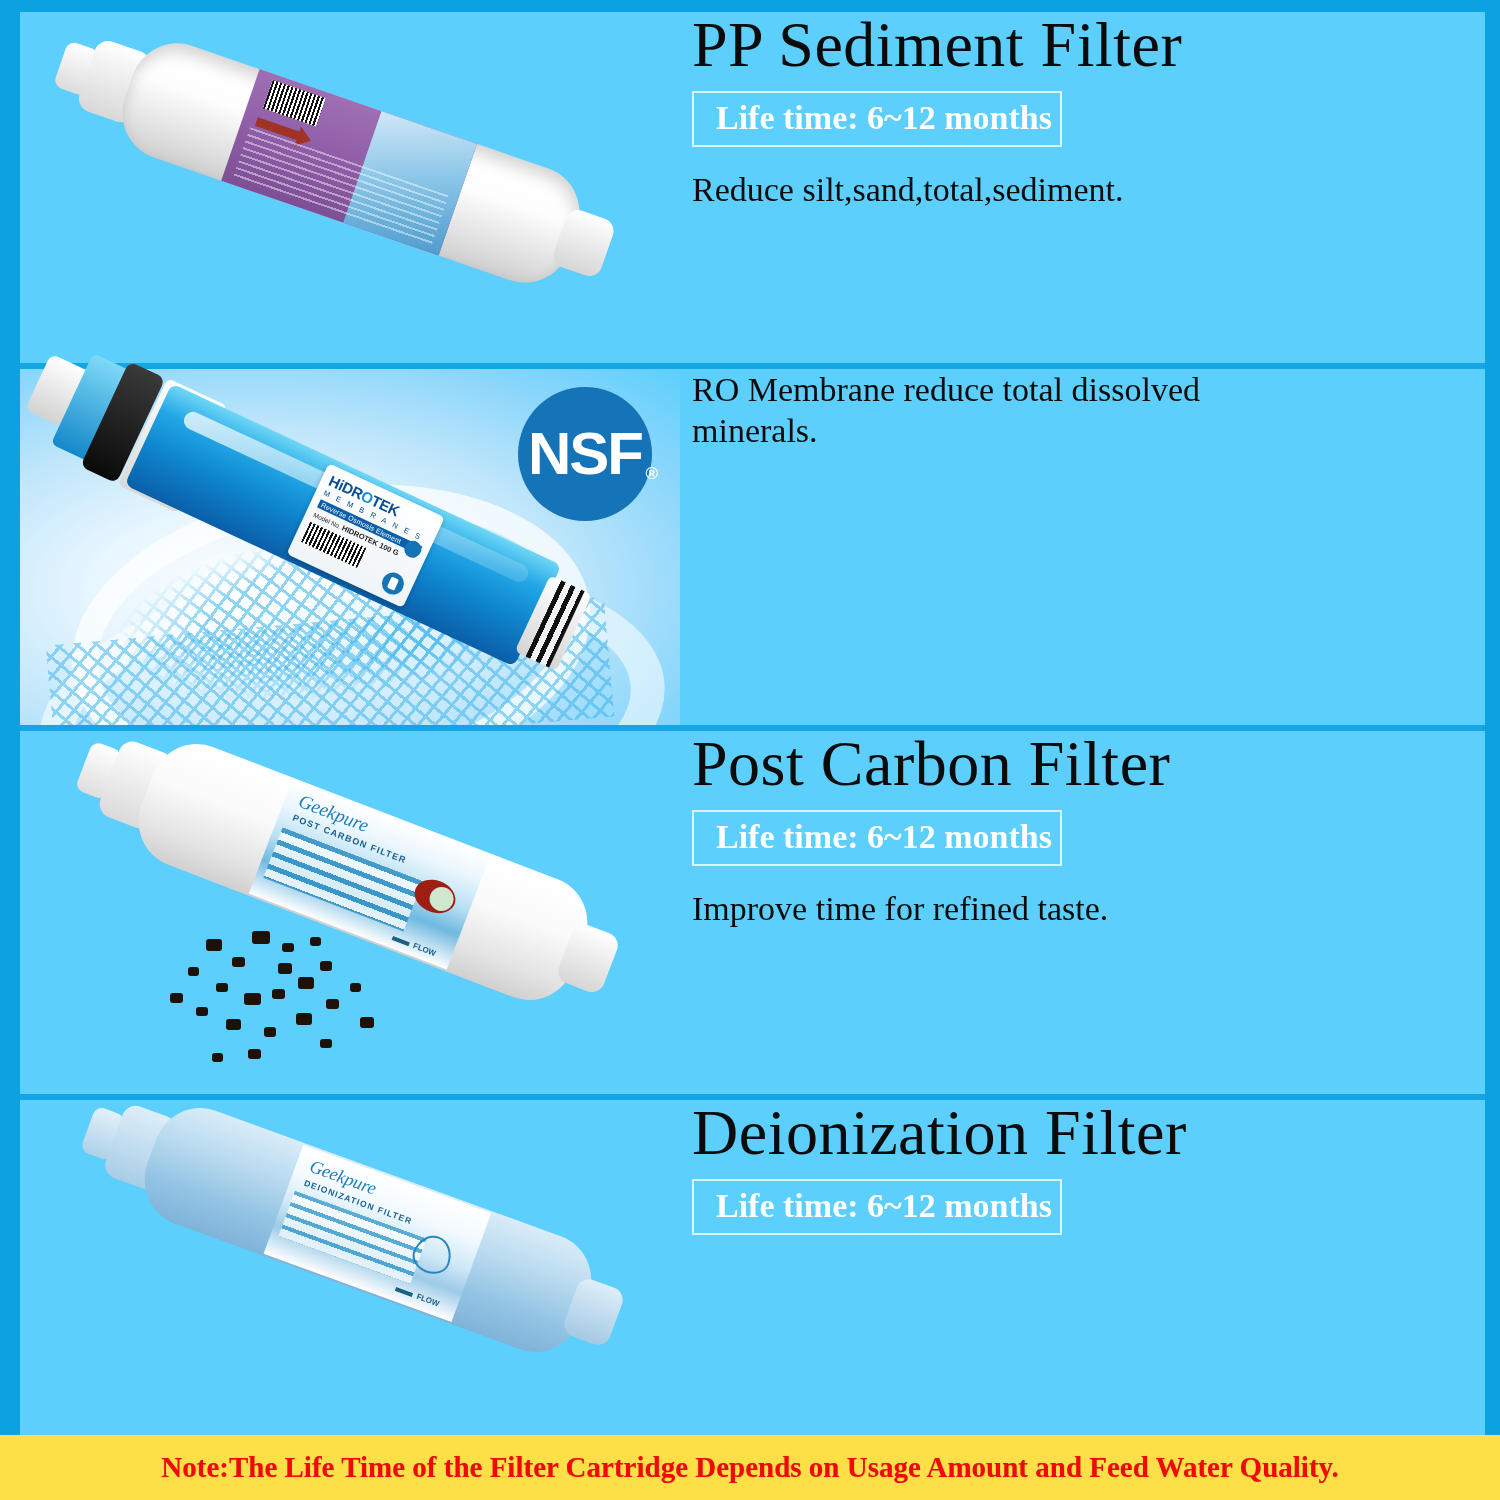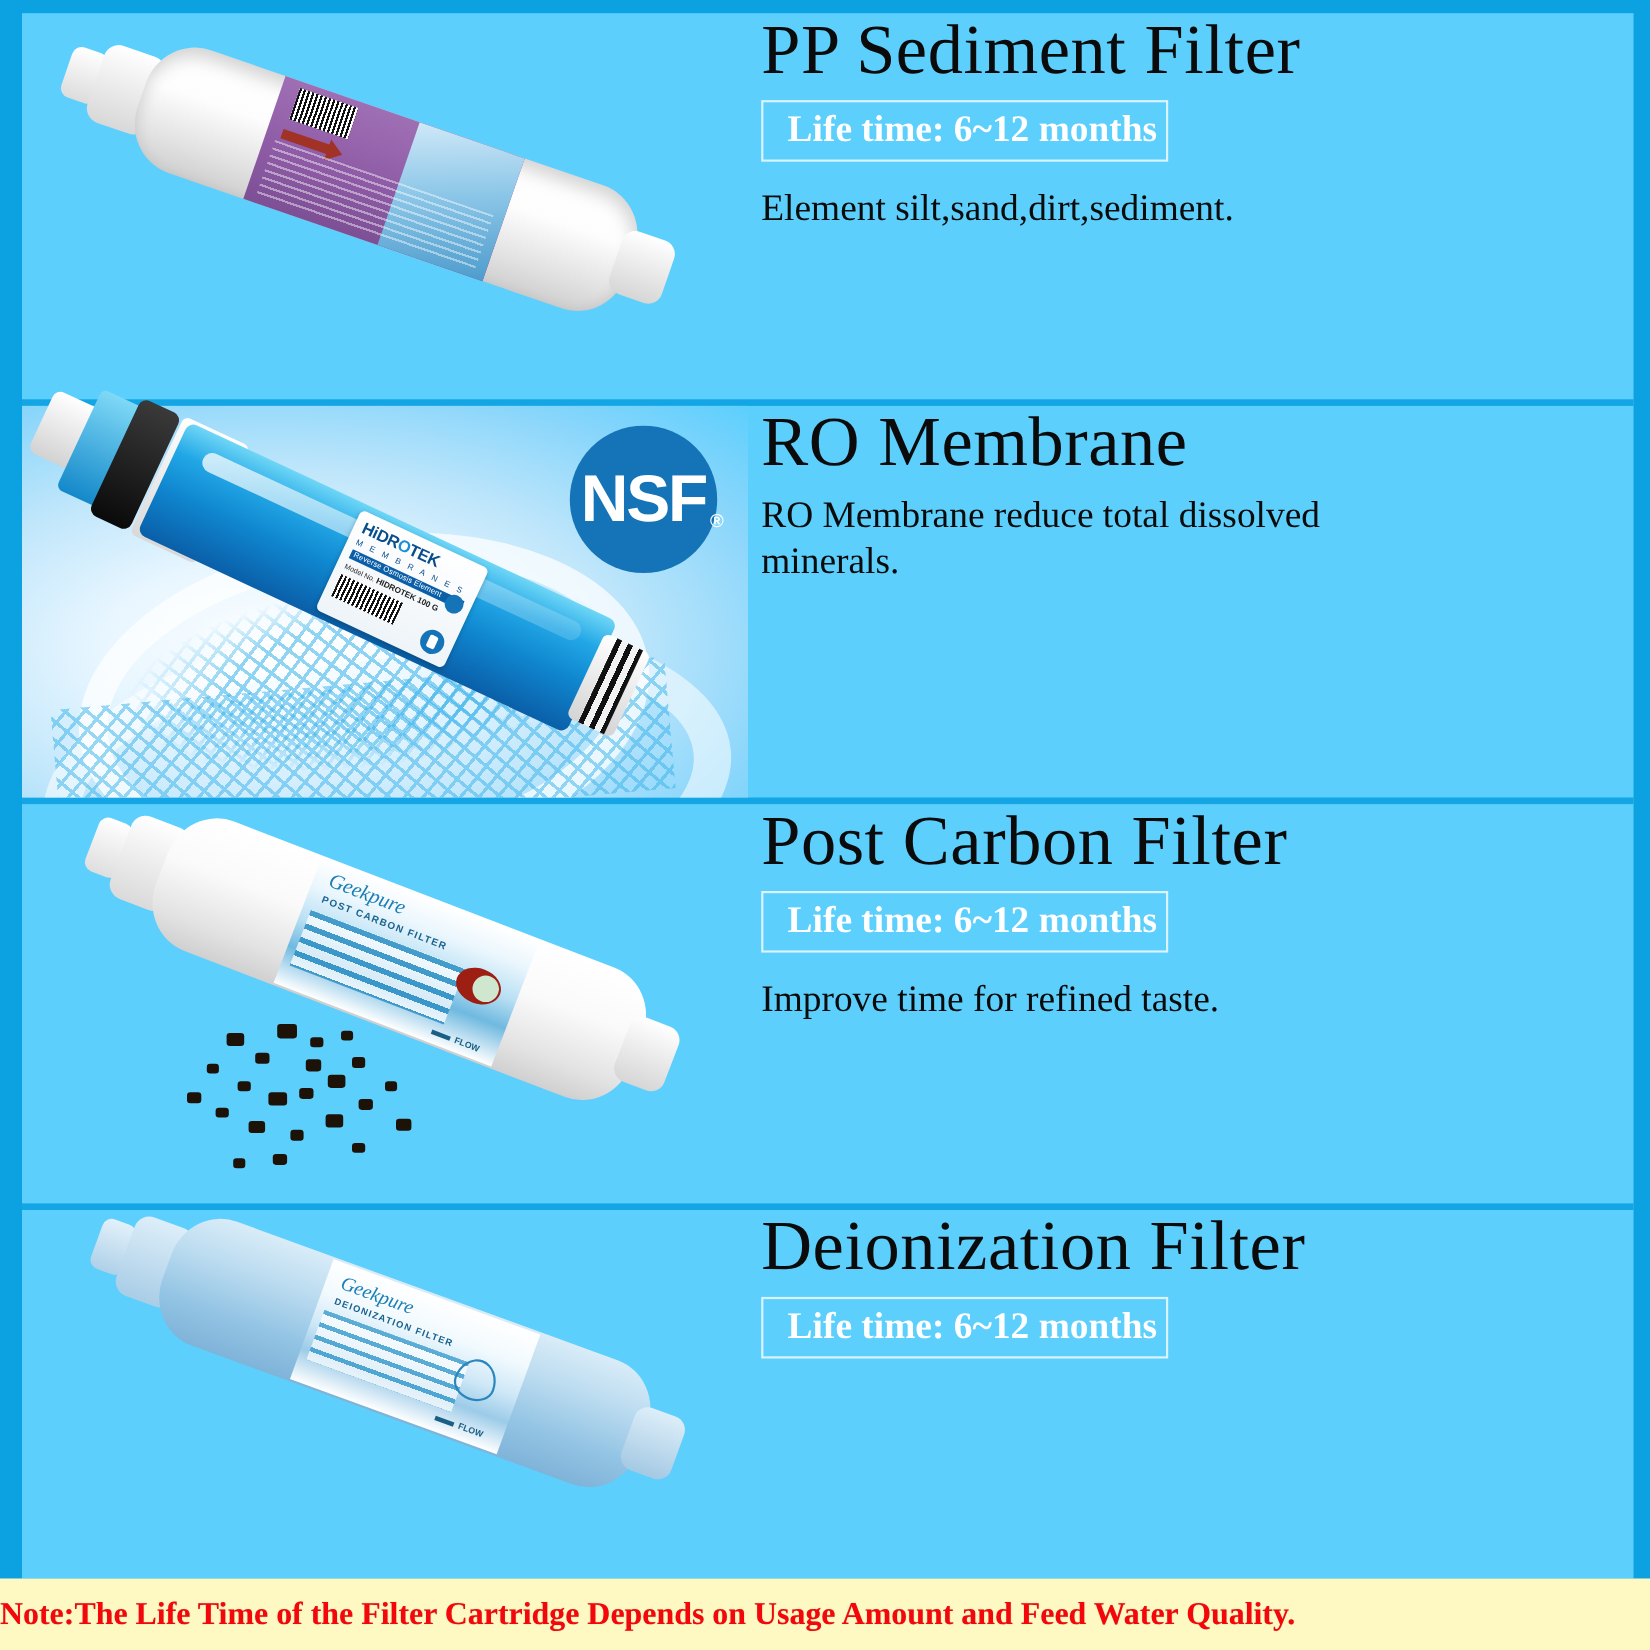--- a/index.html
+++ b/index.html
@@ -40,22 +40,22 @@
   }
   .lifebox span{
     color:#ffffff;font-weight:bold;font-size:34px;line-height:1;
     white-space:nowrap;
   }
   .desc{font-size:34px;line-height:1.22;color:#0b0b0b;max-width:640px;margin:0;}
 
   
   .note{
     position:absolute;left:0;bottom:0;width:1500px;height:65px;
-    display:flex;align-items:center;justify-content:flex-start;
-    background:#fef9c3;
+    display:flex;align-items:center;justify-content:center;
+    background:#fde047;
   }
   .note span{
     color:#F4060A;font-weight:bold;font-size:29px;white-space:nowrap;
     text-shadow:0 0 1px rgba(0,0,0,.25);
   }
 
   
   .nsf{
     position:absolute;right:28px;top:18px;width:134px;height:134px;
     border-radius:50%;background:#1574B8;
@@ -342,21 +342,21 @@
             <div class="lines"></div>
           </div>
           <div class="capR"></div>
         </div>
       </div>
       <div class="info">
         <h2 class="title">PP Sediment Filter</h2>
         <div class="lifebox">
           <span>Life time: 6~12 months</span>
         </div>
-        <p class="desc">Element silt,sand,dirt,sediment.</p>
+        <p class="desc">Reduce silt,sand,total,sediment.</p>
       </div>
     </div>
 
     <div class="panel p2">
       <div class="media">
         <div id="robg">
           <div class="ring r1"></div>
           <div class="ring r2"></div>
           <div class="mesh"></div>
           <div class="mesh2"></div>
@@ -378,21 +378,20 @@
             <div class="nsfmini"></div>
             <div class="mini"></div>
           </div>
           <div class="tail"></div>
         </div>
         <div class="nsf">
           <b>NSF<i>®</i></b>
         </div>
       </div>
       <div class="info">
-        <h2 class="title">RO Membrane</h2>
         <p class="desc">RO Membrane reduce total dissolved minerals.</p>
       </div>
     </div>
 
     <div class="panel p3">
       <div class="media">
         <div class="cart" id="pc">
           <div class="stemL"></div>
           <div class="capL"></div>
           <div class="body"></div>

